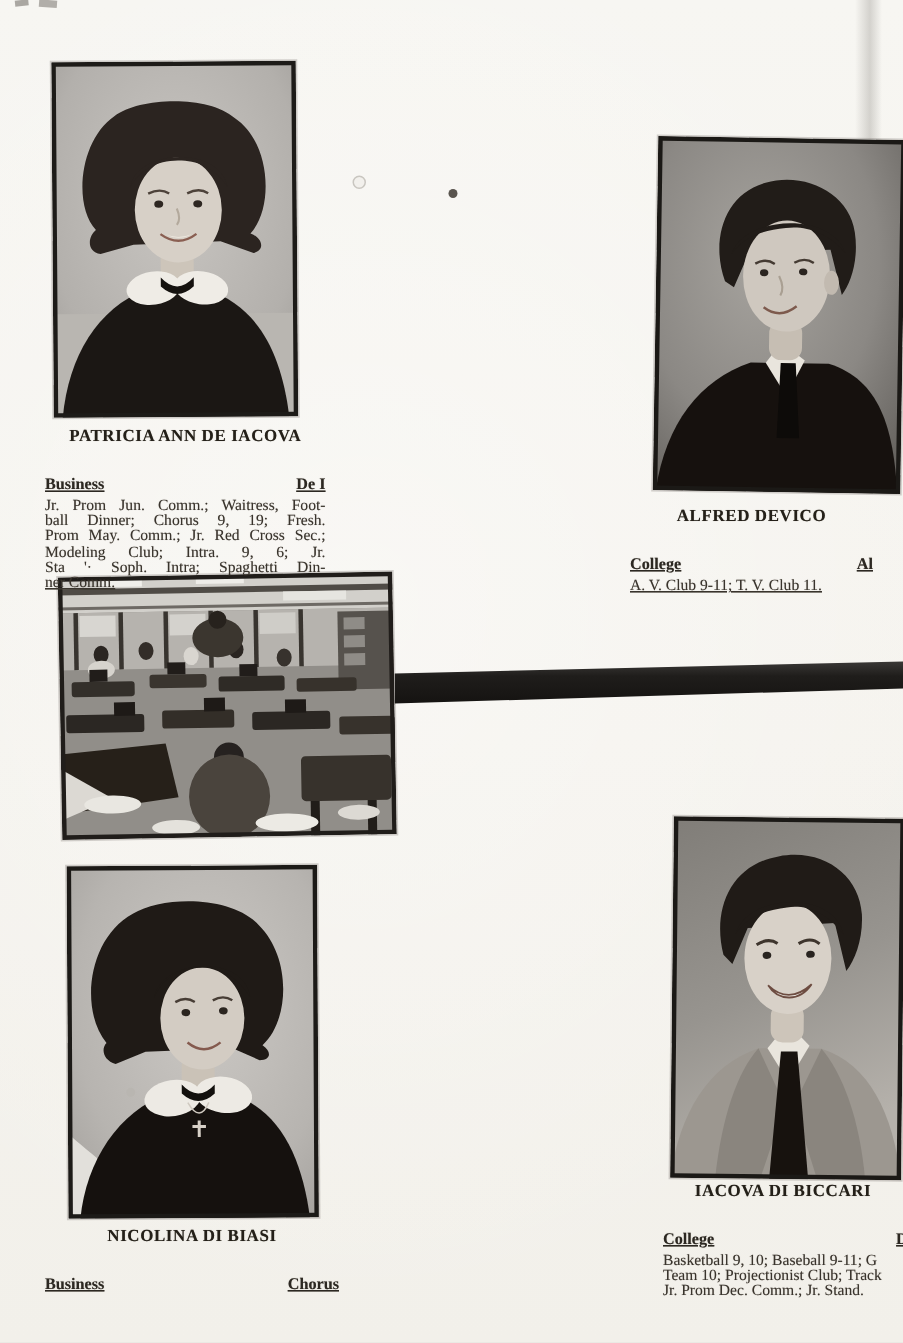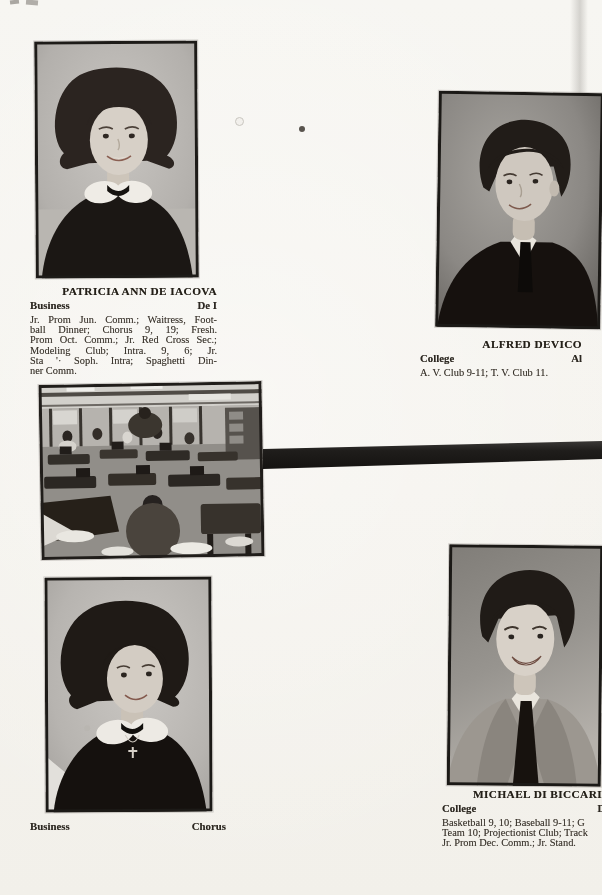--- a/index.html
+++ b/index.html
@@ -8,32 +8,33 @@
     background:
       radial-gradient(120% 90% at 40% 45%, rgba(255,255,255,.35), rgba(0,0,0,0) 60%),
       linear-gradient(180deg,#f7f6f2 0%,#f5f3ee 55%,#f2f0ea 100%);
     font-family:"Liberation Serif","DejaVu Serif",serif;
     color:#36312b;
   }
   .photo{position:absolute;margin:0;padding:0;box-shadow:0 0 0 1px rgba(90,85,80,.25);}
   .photo svg{display:block;}
   .txt{position:absolute;}
   .sec-name{
-    font-weight:700;font-size:11.3px;letter-spacing:.4px;text-align:right;
+    font-weight:700;font-size:11.3px;letter-spacing:.4px;text-align:center;
     color:#242019;white-space:nowrap;text-shadow:0 0 .5px rgba(60,52,40,.55);
   }
   .row{
     display:flex;justify-content:space-between;align-items:baseline;
-    font-weight:700;font-size:10.8px;color:#2c2822;margin-top:2px;
+    font-weight:700;font-size:10.8px;color:#2c2822;margin-top:20px;
     text-shadow:0 0 .5px rgba(60,52,40,.5);
+    text-decoration:underline;
   }
   .acts{margin-top:4px;font-size:10.4px;line-height:10.2px;color:#39342d;
     text-shadow:0 0 .5px rgba(70,60,48,.45);}
   .acts .ln{text-align:justify;text-align-last:justify;}
-  .acts .ln.last{text-align:left;text-align-last:left;}
+  .acts .ln.last{text-align:left;text-align-last:left;text-decoration:underline;}
   .acts .ln.nowrapln{white-space:nowrap;text-align:left;text-align-last:left;}
   .bar{position:absolute;left:263px;top:438px;width:339px;height:34px;}
   .speck{position:absolute;border-radius:50%;}
   .mark{position:absolute;background:#6b6660;}
   .edge-shadow{
     position:absolute;right:14px;top:0;width:18px;height:94px;
     background:linear-gradient(90deg,rgba(0,0,0,0),rgba(120,116,110,.28) 55%,rgba(0,0,0,0));
   }
 </style>
 </head>
@@ -280,47 +281,48 @@
 
   <div class="txt" style="left:30px;top:285px;width:187px;">
     <div class="sec-name">PATRICIA ANN DE IACOVA</div>
     <div class="row">
       <span>Business</span>
       <span>De I</span>
     </div>
     <div class="acts">
       <div class="ln">Jr. Prom Jun. Comm.; Waitress, Foot-</div>
       <div class="ln">ball Dinner; Chorus 9, 19; Fresh.</div>
-      <div class="ln">Prom Oct. Comm.; Jr. Red Cross Sec.;</div>
+      <div class="ln">Prom May. Comm.; Jr. Red Cross Sec.;</div>
       <div class="ln">Modeling Club; Intra. 9, 6; Jr.</div>
       <div class="ln">Sta '· Soph. Intra; Spaghetti Din-</div>
       <div class="ln last">ner Comm.</div>
     </div>
   </div>
 
   <div class="txt" style="left:420px;top:338px;width:162px;">
     <div class="sec-name">ALFRED DEVICO</div>
     <div class="row">
       <span>College</span>
       <span>Al</span>
     </div>
     <div class="acts">
       <div class="ln last">A. V. Club 9-11; T. V. Club 11.</div>
     </div>
   </div>
 
   <div class="txt" style="left:30px;top:818px;width:196px;">
+    <div class="sec-name">NICOLINA DI BIASI</div>
     <div class="row">
       <span>Business</span>
       <span>Chorus</span>
     </div>
   </div>
 
   <div class="txt" style="left:442px;top:788px;width:168px;">
-    <div class="sec-name" style="width:160px;">MICHAEL DI BICCARI</div>
+    <div class="sec-name" style="width:160px;">IACOVA DI BICCARI</div>
     <div class="row">
       <span>College</span>
       <span>De</span>
     </div>
     <div class="acts">
       <div class="ln nowrapln">Basketball 9, 10; Baseball 9-11; G</div>
       <div class="ln nowrapln">Team 10; Projectionist Club; Track</div>
       <div class="ln nowrapln">Jr. Prom Dec. Comm.; Jr. Stand.</div>
     </div>
   </div>

